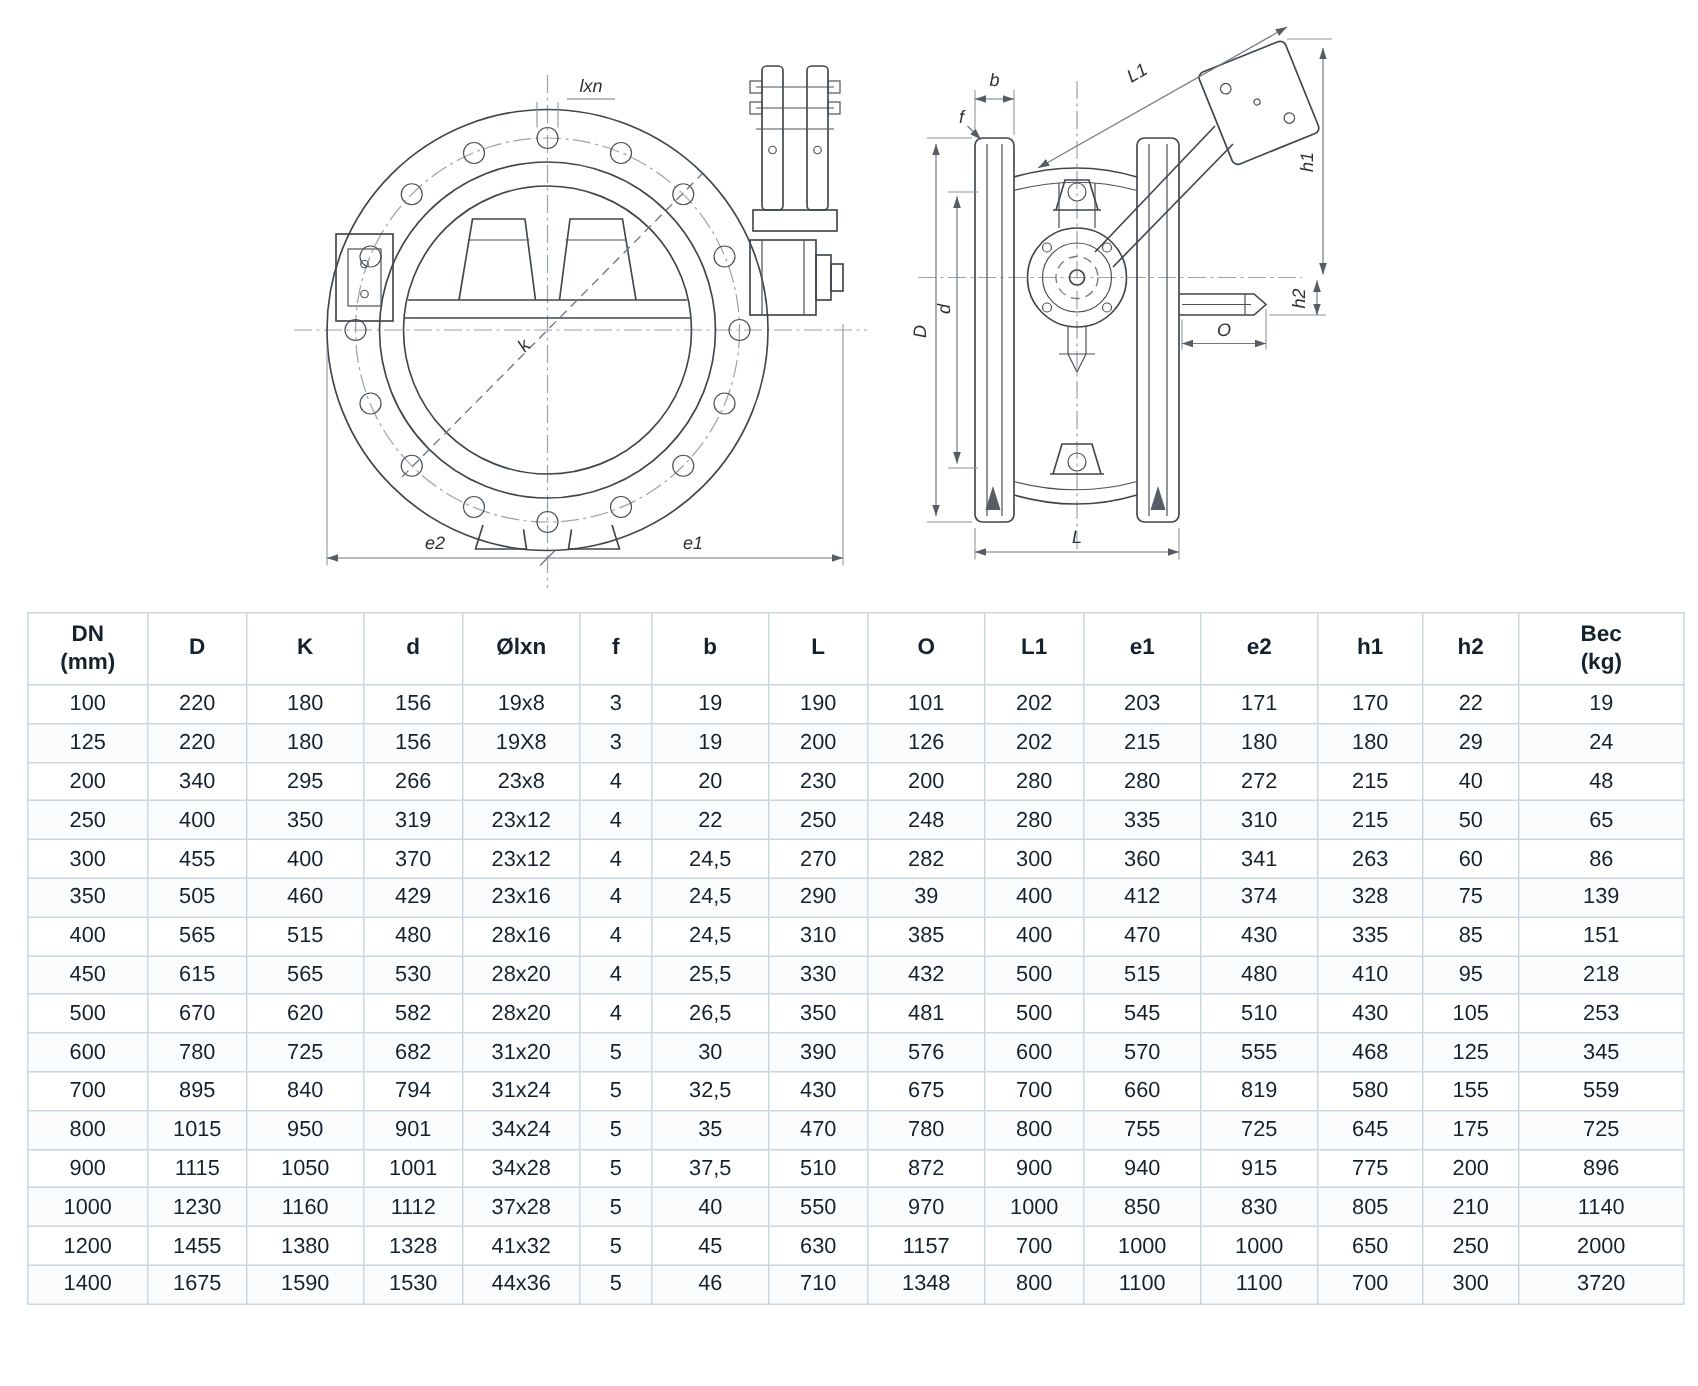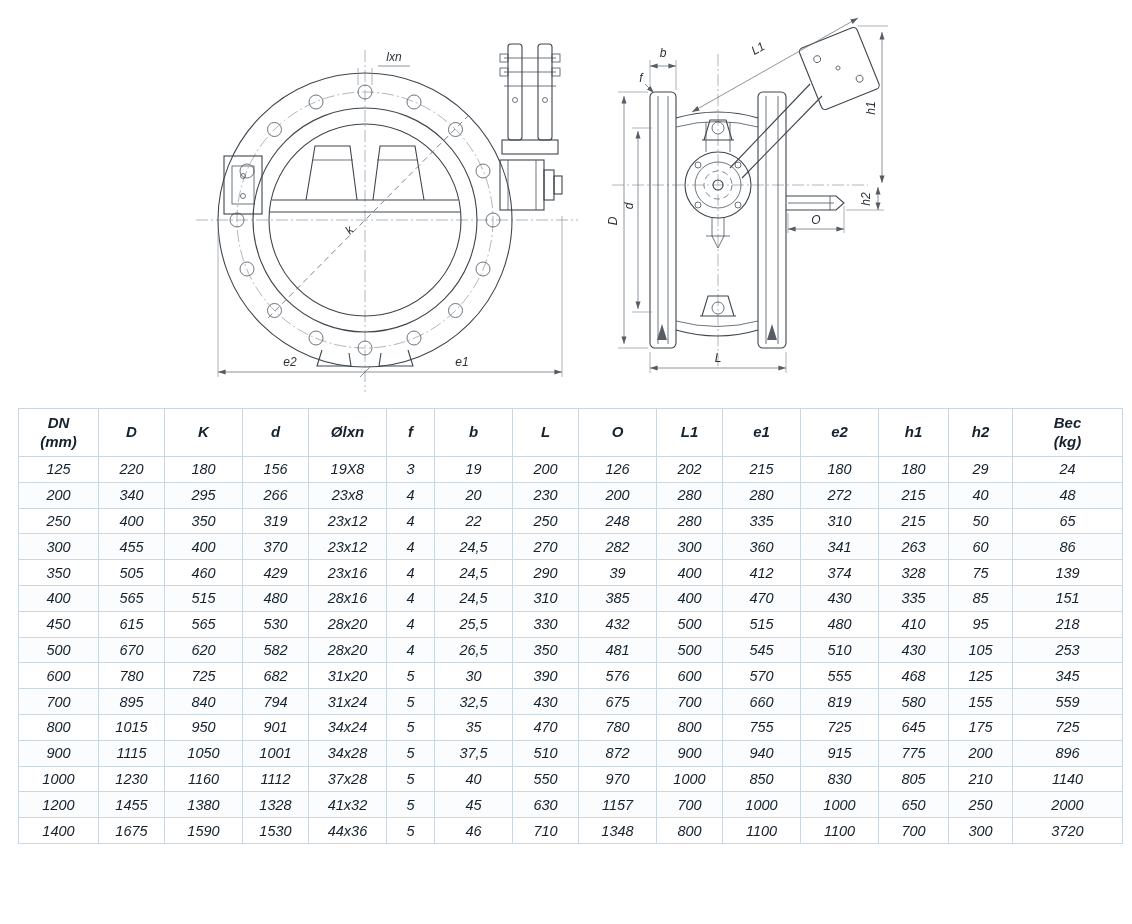--- a/index.html
+++ b/index.html
@@ -1,21 +1,21 @@
 <!DOCTYPE html>
 <html><head>
 <meta charset="utf-8">
 <style>
   * { margin:0; padding:0; box-sizing:border-box; }
   html,body { width:1132px; height:924px; background:#ffffff; overflow:hidden;
               font-family:"Liberation Sans", sans-serif; color:#1b2733; }
   .drawing-area { width:1132px; height:402px; }
   .drawing-area svg { display:block; }
 
-  .table-wrap { padding:6px 14px 0 18px;font-style:italic; }
+  .table-wrap { padding:6px 14px 0 18px; }
   table.dims { width:1104px; border-collapse:collapse; table-layout:fixed;
                border:1px solid #b7c3ce; }
   table.dims th, table.dims td { border:1px solid #ccd6df; text-align:center;
                vertical-align:middle; overflow:hidden; }
   table.dims th { font-size:15px; font-weight:700; height:48px; line-height:1.25;
                white-space:pre-line; background:#ffffff; color:#15212d; }
   table.dims td { font-size:14.5px; height:25.8px; padding:1px 2px; color:#14202c; }
   table.dims tbody tr:nth-child(even) { background:#fafcfd; }
 
   
@@ -266,20 +266,37 @@
           <th>e1</th>
           <th>e2</th>
           <th>h1</th>
           <th>h2</th>
           <th>Bec
 (kg)</th>
         </tr>
     </thead>
     <tbody>
         <tr>
+          <td>100</td>
+          <td>220</td>
+          <td>180</td>
+          <td>156</td>
+          <td>19x8</td>
+          <td>3</td>
+          <td>19</td>
+          <td>190</td>
+          <td>101</td>
+          <td>202</td>
+          <td>203</td>
+          <td>171</td>
+          <td>170</td>
+          <td>22</td>
+          <td>19</td>
+        </tr>
+        <tr>
           <td>125</td>
           <td>220</td>
           <td>180</td>
           <td>156</td>
           <td>19X8</td>
           <td>3</td>
           <td>19</td>
           <td>200</td>
           <td>126</td>
           <td>202</td>

